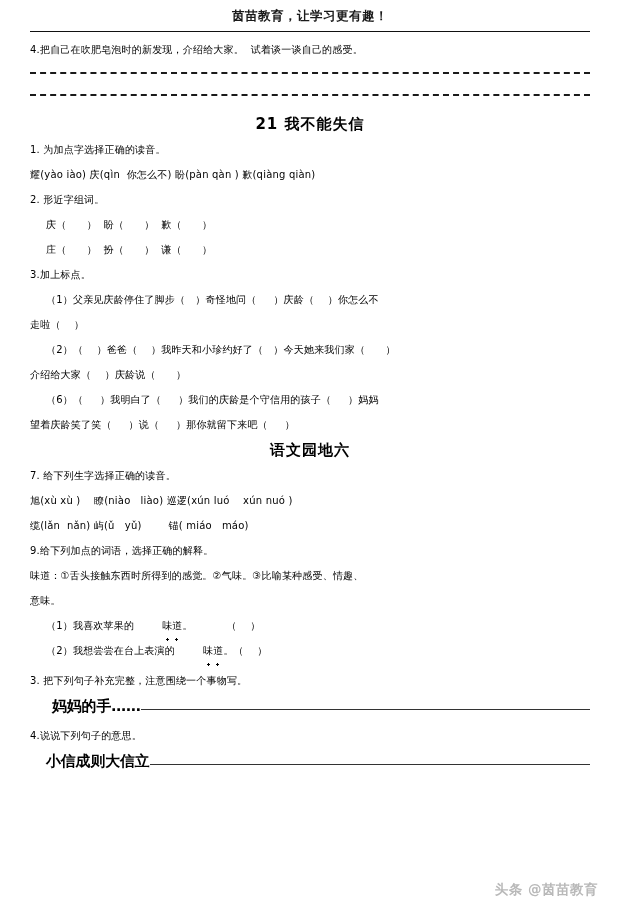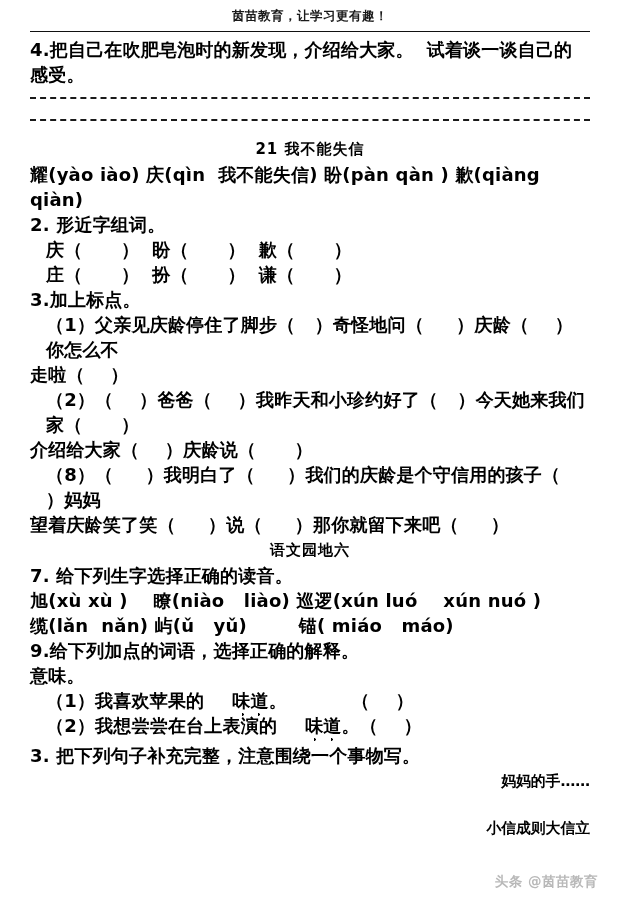--- a/index.html
+++ b/index.html
@@ -33,22 +33,22 @@
   .top-rule {
     border: none;
     border-top: 1.6px solid #111;
     margin: 2px 30px 0 30px;
   }
   .content {
     padding: 0 30px 0 30px;
     box-sizing: border-box;
   }
   .line {
-    font-size: 18px;
-    font-weight: 700;
+    font-size: 10px;
+    font-weight: 400;
     line-height: 25px;
     white-space: pre-wrap;
     letter-spacing: 0.2px;
   }
   .centered {
     text-align: center;
     font-size: 15px;
     font-weight: 700;
     line-height: 26px;
     letter-spacing: 1px;
@@ -61,23 +61,21 @@
   .dashrow .dash {
     flex: 1 1 auto;
     height: 0;
     border-top: 2.2px dashed #1a1a1a;
   }
   .indent1 { padding-left: 16px; }
   .indent2 { padding-left: 22px; }
   .spacer-s { height: 5px; }
   .blank-line-row {
     display: flex;
-    align-items: flex-end;
     line-height: 25px;
-    flex-direction: column;
   }
   .blank-line-row .txt {
     font-size: 14.8px;
     font-weight: 700;
     white-space: pre;
   }
   .blank-line-row .rule {
     flex: 1 1 auto;
     border-bottom: 1.2px solid #333;
     height: 16px;
@@ -98,21 +96,21 @@
     height: 3px;
     background-image: radial-gradient(circle, #000 1.1px, transparent 1.2px),
                       radial-gradient(circle, #000 1.1px, transparent 1.2px);
     background-size: 0.9em 3px;
     background-position: 0 0, 0.9em 0;
     background-repeat: no-repeat;
   }
   .footer-watermark {
     position: absolute;
     right: 22px;
-    bottom: 14px;
+    bottom: 6px;
     font-size: 13.5px;
     font-weight: 700;
     color: #b9b9b9;
     letter-spacing: 0.5px;
     white-space: pre;
   }
 </style>
 </head>
 <body>
 
@@ -131,57 +129,60 @@
       <div class="dash"></div>
     </div>
     <div class="dashrow">
       <div class="dash"></div>
     </div>
 
     <div class="spacer-s"></div>
 
     <div class="centered">21 我不能失信</div>
 
-    <div class="line">耀(yào iào) 庆(qìn  我不能失信) 盼(pàn qàn ) 歉(qiàng qiàn)</div>
+    <div class="line">1. 为加点字选择正确的读音。</div>
+    <div class="line">耀(yào iào) 庆(qìn  你怎么不) 盼(pàn qàn ) 歉(qiàng qiàn)</div>
 
     <div class="line">2. 形近字组词。</div>
     <div class="line indent1">庆（      ）  盼（      ）  歉（      ）</div>
     <div class="line indent1">庄（      ）  扮（      ）  谦（      ）</div>
 
     <div class="line">3.加上标点。</div>
     <div class="line indent1">（1）父亲见庆龄停住了脚步（   ）奇怪地问（     ）庆龄（    ）你怎么不</div>
     <div class="line">走啦（    ）</div>
     <div class="line indent1">（2）（    ）爸爸（    ）我昨天和小珍约好了（   ）今天她来我们家（      ）</div>
     <div class="line">介绍给大家（    ）庆龄说（      ）</div>
-    <div class="line indent1">（8）（     ）我明白了（     ）我们的庆龄是个守信用的孩子（     ）妈妈</div>
+    <div class="line indent1">（6）（     ）我明白了（     ）我们的庆龄是个守信用的孩子（     ）妈妈</div>
     <div class="line">望着庆龄笑了笑（     ）说（     ）那你就留下来吧（     ）</div>
 
     <div class="centered">语文园地六</div>
 
     <div class="line">7. 给下列生字选择正确的读音。</div>
     <div class="line">旭(xù xù )    瞭(niào   liào) 巡逻(xún luó    xún nuó )</div>
     <div class="line">缆(lǎn  nǎn) 屿(ǔ   yǔ)        锚( miáo   máo)</div>
 
     <div class="line">9.给下列加点的词语，选择正确的解释。</div>
+    <div class="line">味道：①舌头接触东西时所得到的感觉。②气味。③比喻某种感受、情趣、</div>
     <div class="line">意味。</div>
 
     <div class="line indent1"><span>（1）我喜欢苹果的</span><span class="dotted">味道</span><span>。          （    ）</span></div>
 
     <div class="line indent1"><span>（2）我想尝尝在台上表演的</span><span class="dotted">味道</span><span>。（    ）</span></div>
 
     <div class="spacer-s"></div>
 
     <div class="line">3. 把下列句子补充完整，注意围绕一个事物写。</div>
     <div class="blank-line-row indent2">
       <span class="txt">妈妈的手……</span>
       <span class="rule"></span>
     </div>
 
     <div class="spacer-s"></div>
 
+    <div class="line">4.说说下列句子的意思。</div>
     <div class="blank-line-row indent1">
       <span class="txt">小信成则大信立</span>
       <span class="rule"></span>
     </div>
 
   </div>
 
   <div class="footer-watermark">头条 @茵苗教育</div>
 
 </div>

